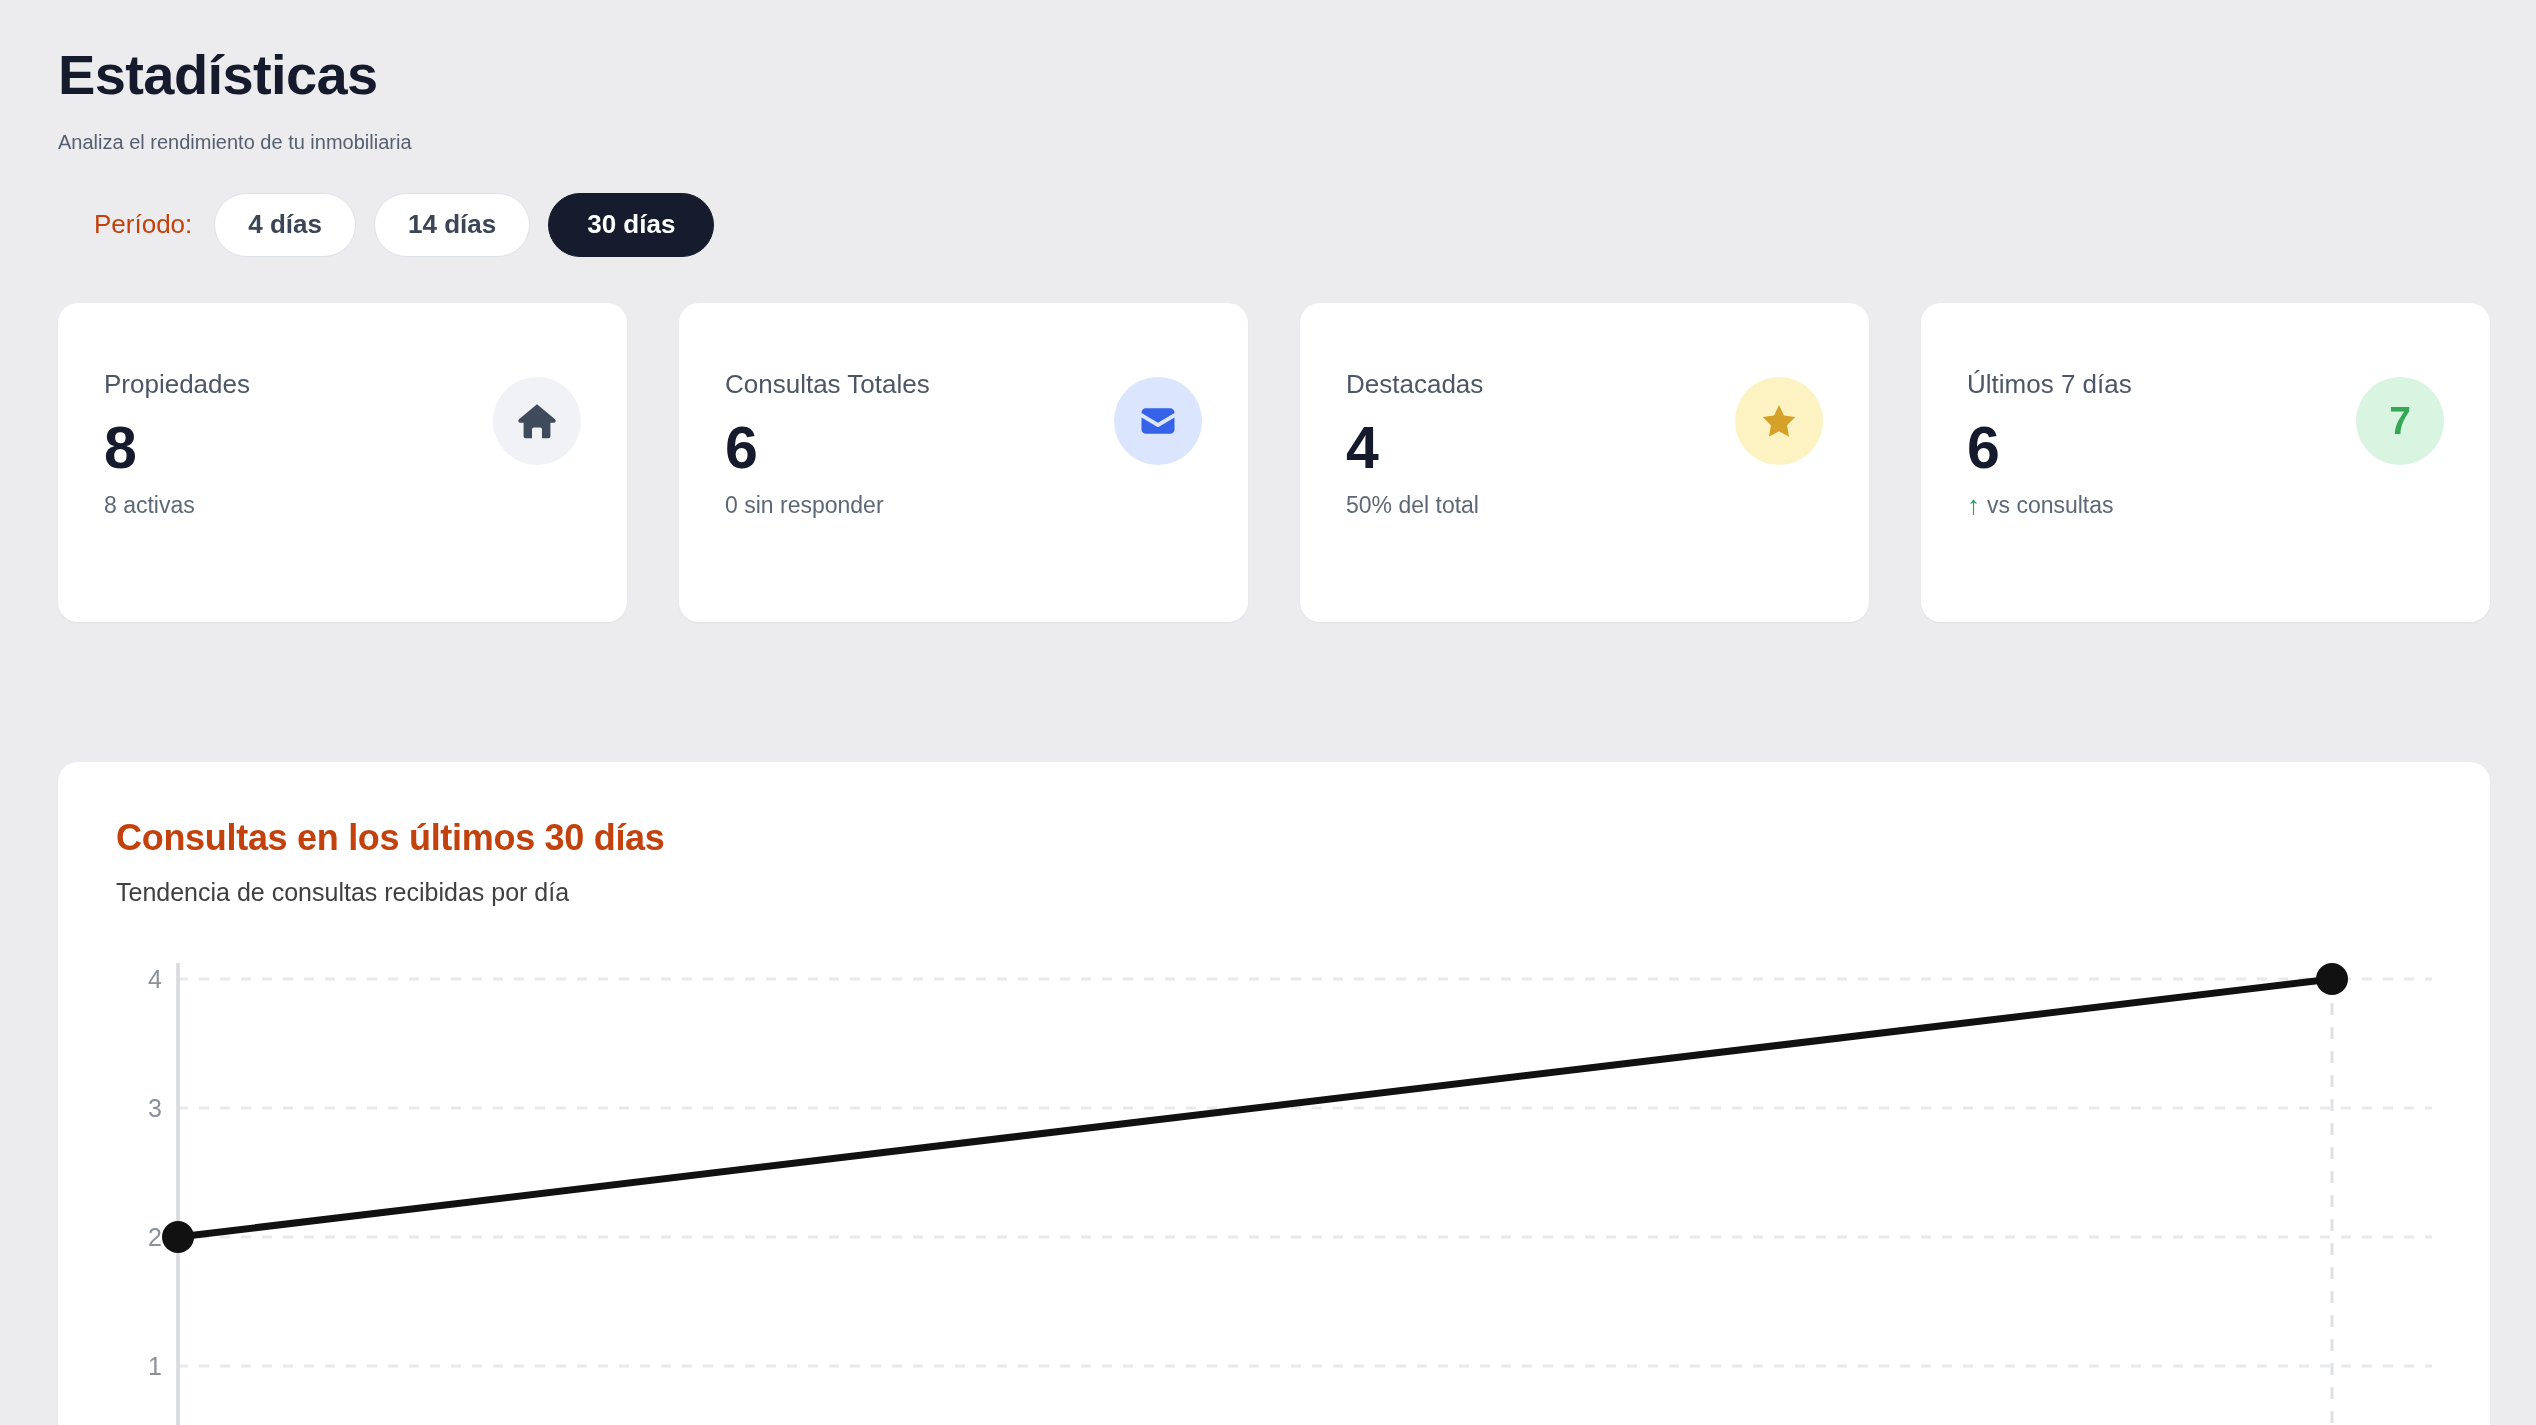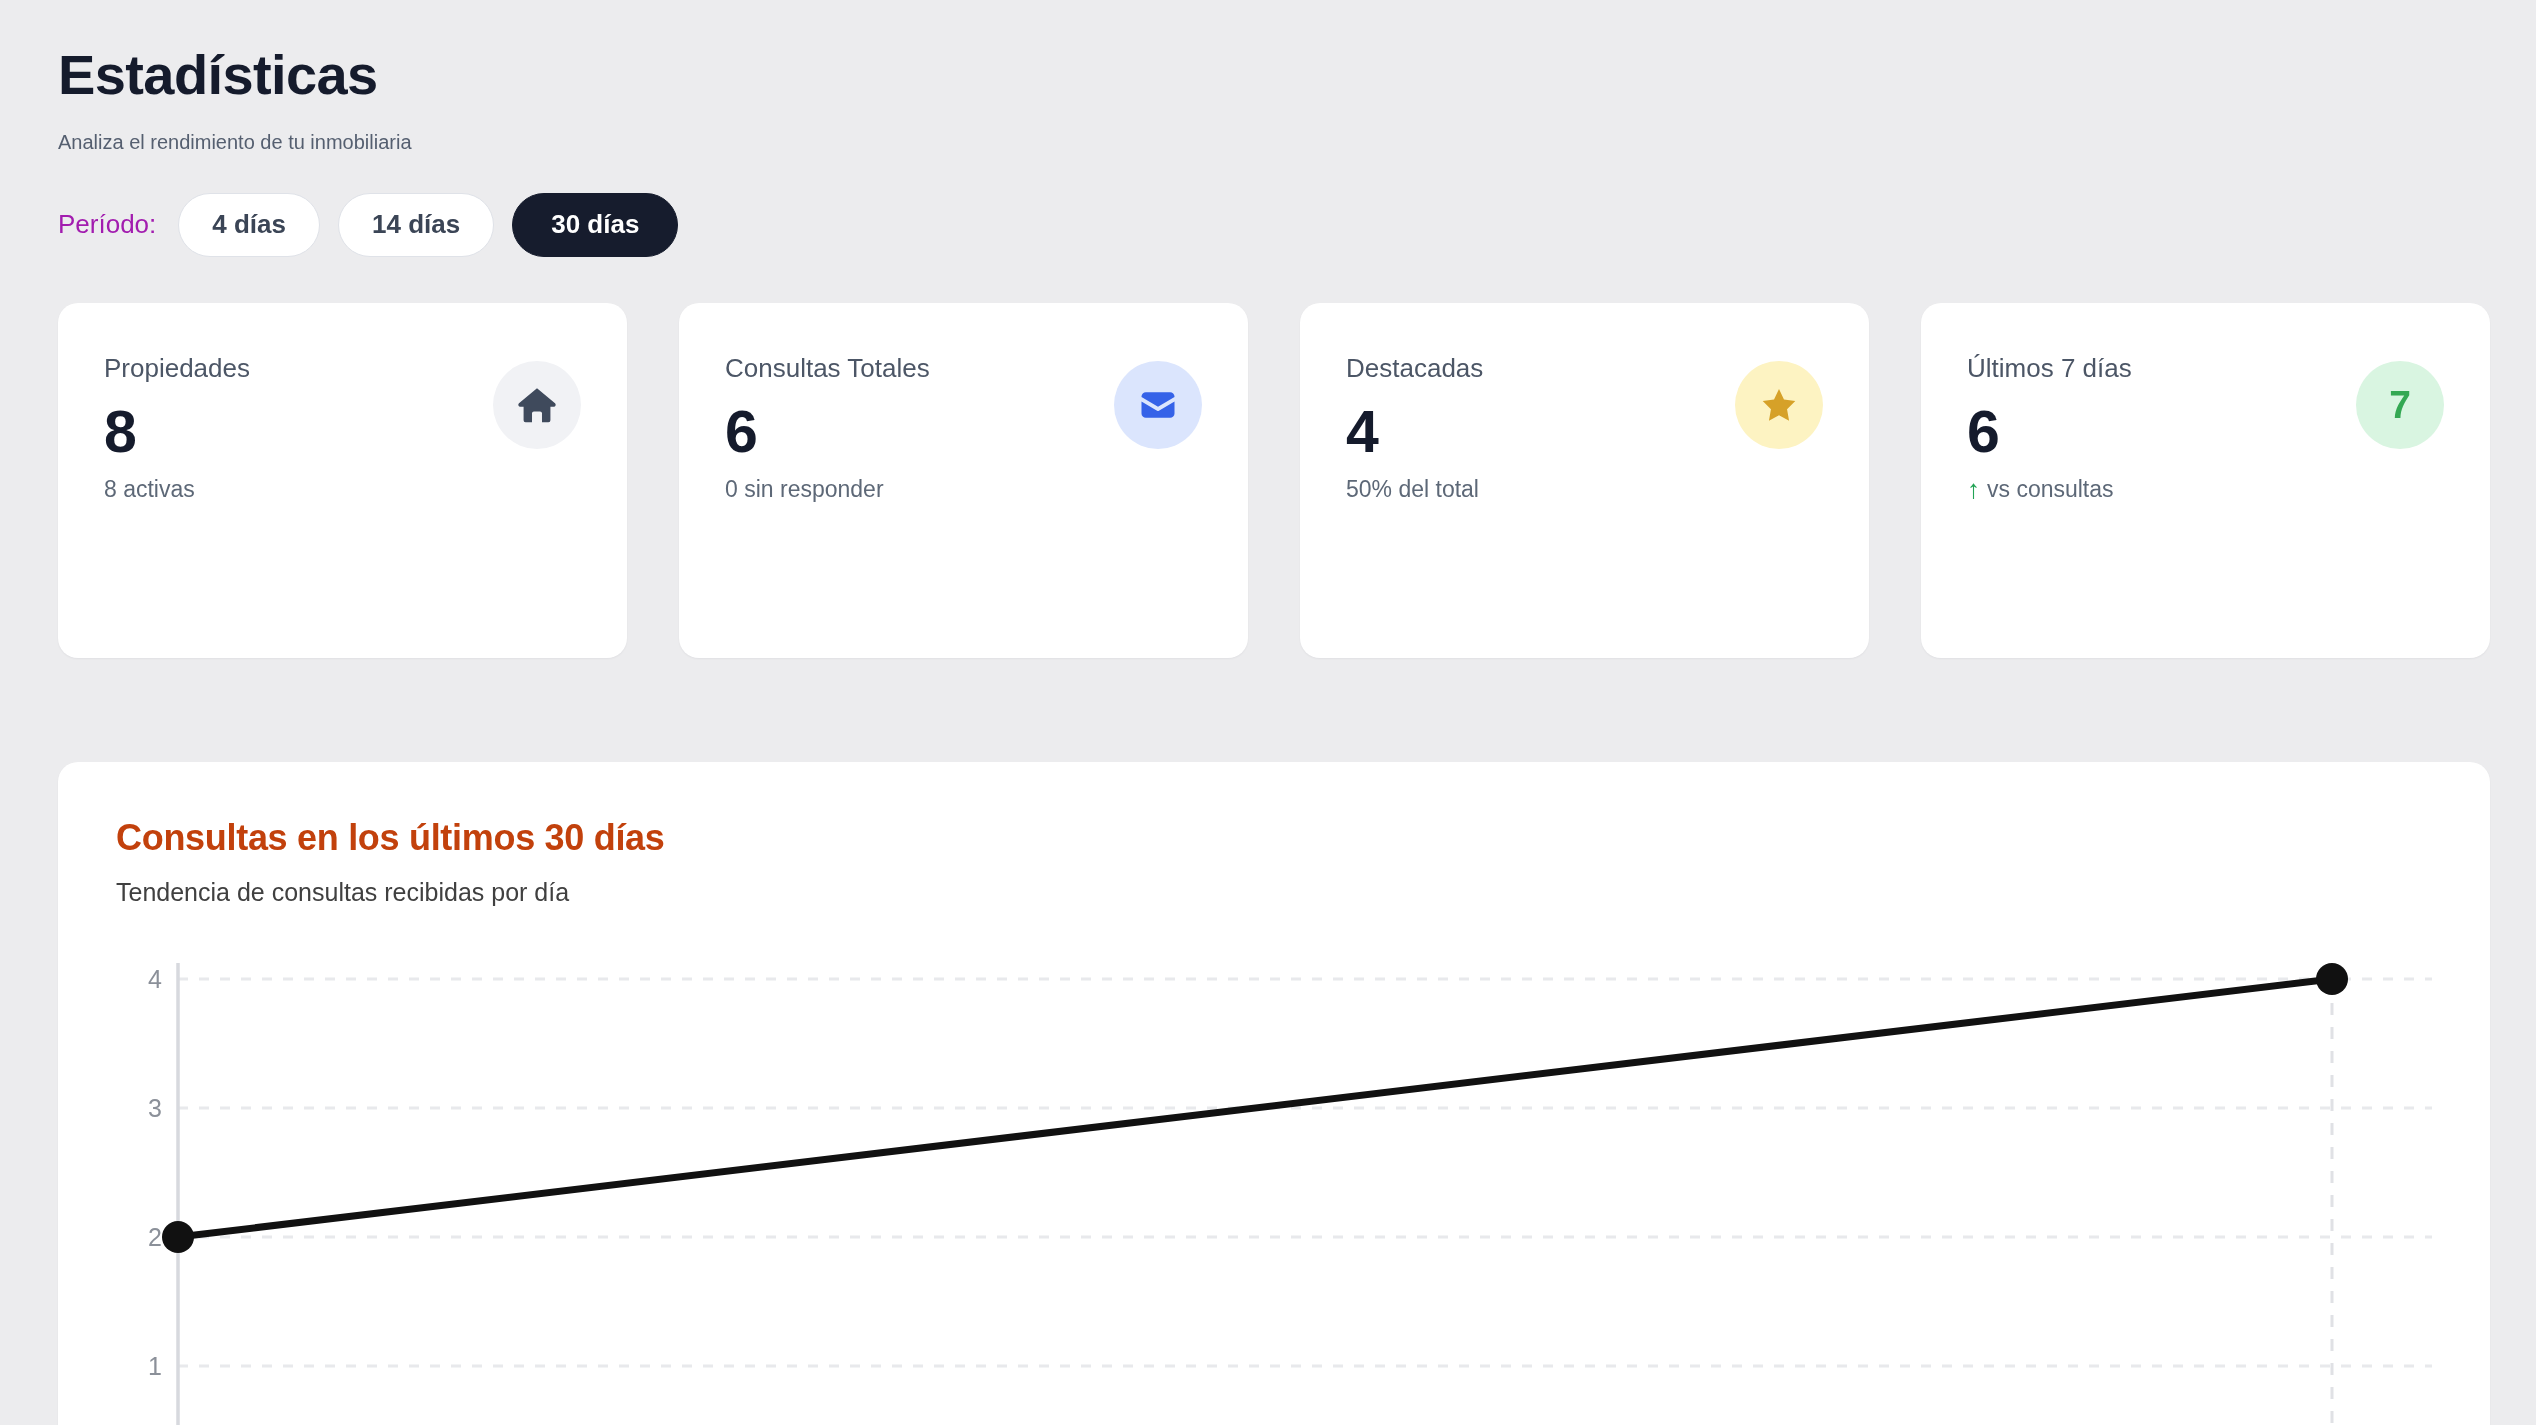--- a/index.html
+++ b/index.html
@@ -45,22 +45,23 @@
 
   
   .period-row {
     display: flex;
     align-items: center;
     margin-top: 38px;
     gap: 0;
   }
   .period-label {
     font-size: 26px;
-    color: #a21caf;
+    color: #c2410c;
     margin-right: 22px;
+    margin-left: 36px;
   }
   .period-btn {
     font-family: "Liberation Sans", sans-serif;
     font-size: 26px;
     font-weight: 700;
     color: #3b4556;
     background: #ffffff;
     border: 1.5px solid #dfe2e8;
     border-radius: 999px;
     padding: 17px 33px 19px 33px;
@@ -80,22 +81,22 @@
   
   .stats-grid {
     display: grid;
     grid-template-columns: repeat(4, 1fr);
     gap: 52px;
     margin: 46px 46px 0 58px;
   }
   .stat-card {
     background: #ffffff;
     border-radius: 20px;
-    height: 355px;
-    padding: 44px 46px 0 46px;
+    height: 319px;
+    padding: 60px 46px 0 46px;
     position: relative;
     box-shadow: 0 1px 2px rgba(16,24,40,0.05);
   }
   .stat-body {
     display: flex;
     justify-content: space-between;
     align-items: flex-start;
   }
   .stat-texts { padding-top: 6px; }
   .stat-label {

